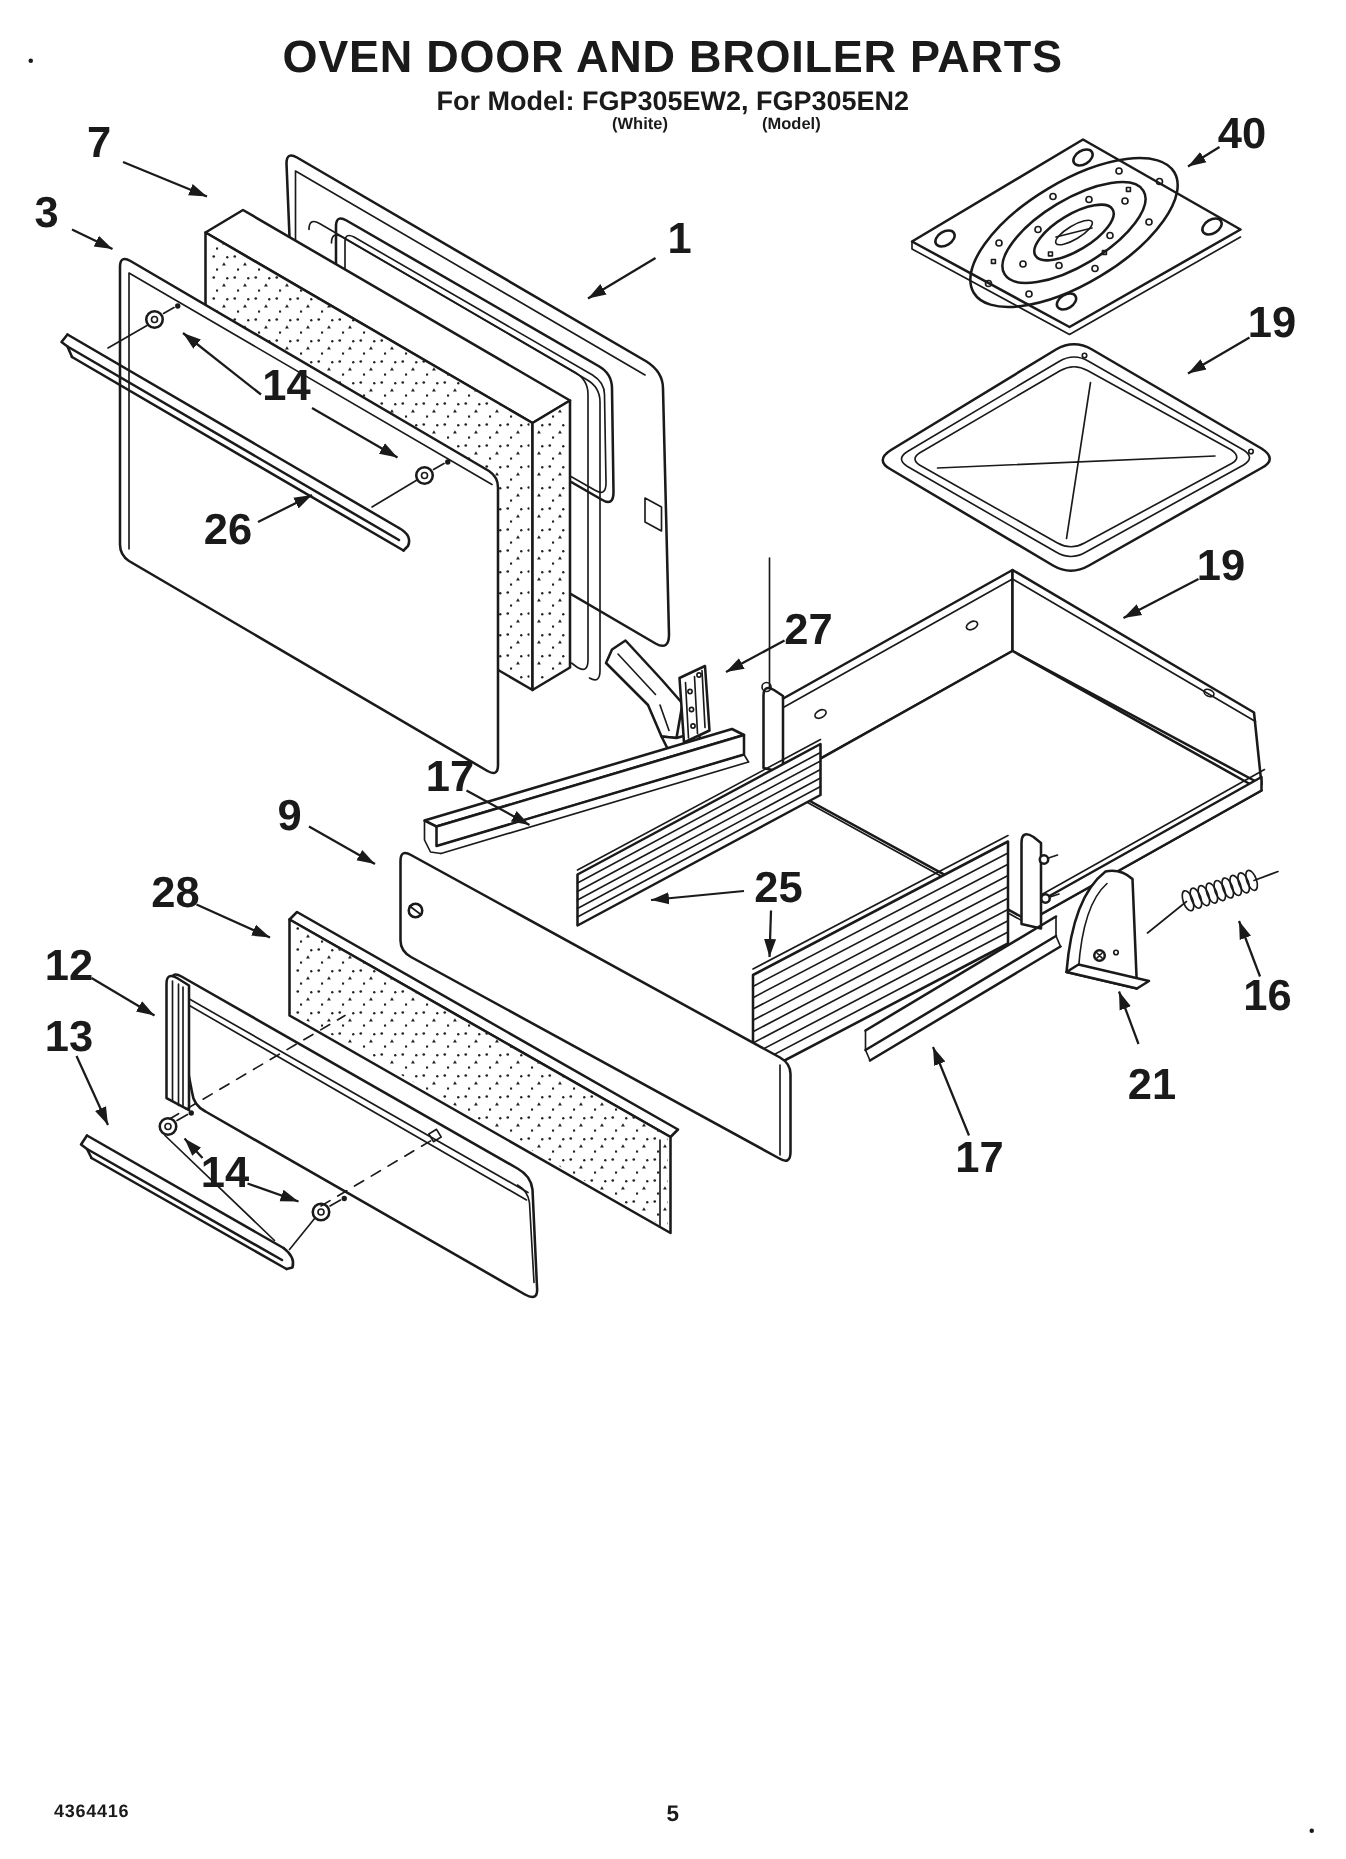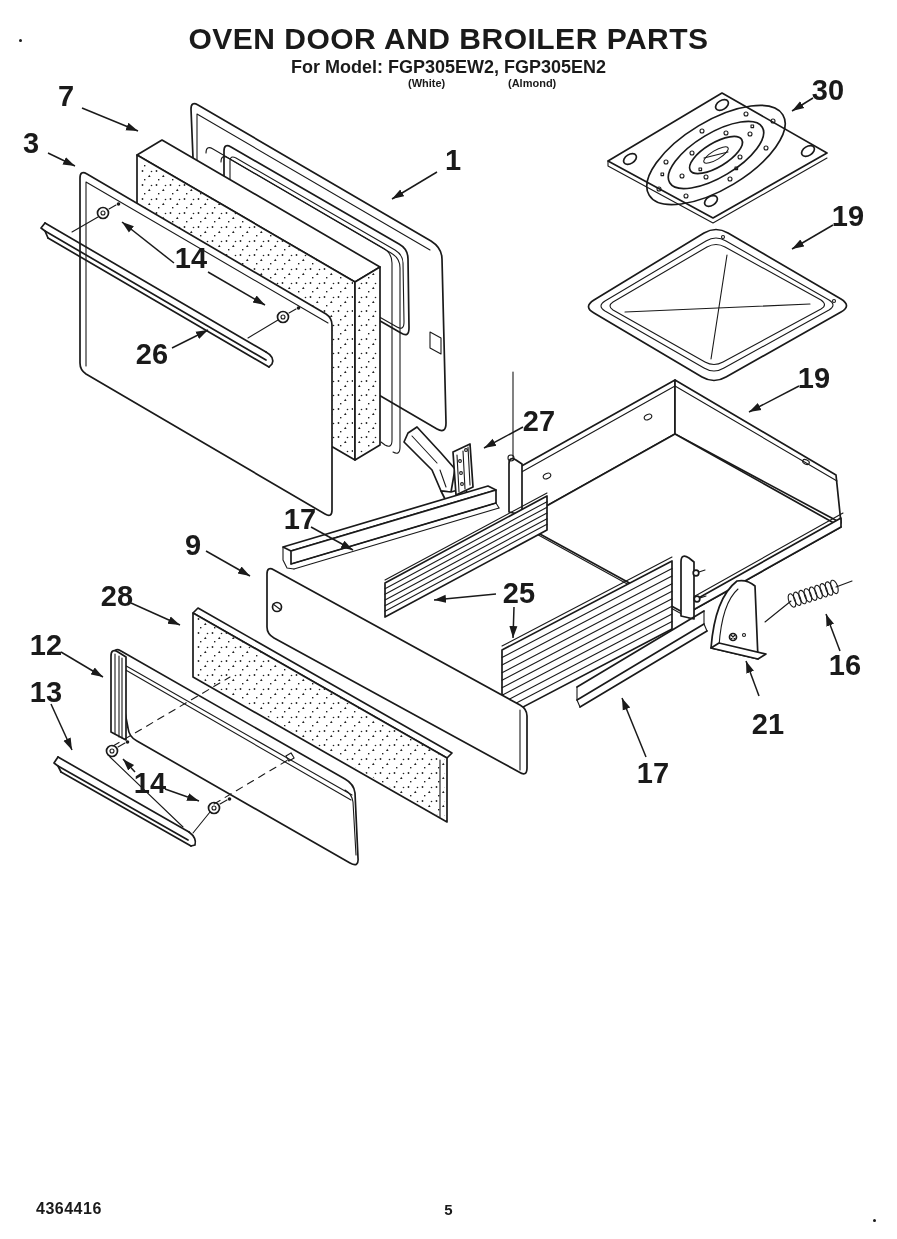--- a/index.html
+++ b/index.html
@@ -5,21 +5,21 @@
   html,body{margin:0;padding:0;background:#ffffff;}
   body{width:897px;height:1239px;position:relative;overflow:hidden;
        font-family:"Liberation Sans", sans-serif;color:#1a1a1a;}
   .stage{position:absolute;left:0;top:0;width:756px;height:1239px;}
   .hdr{position:absolute;left:0;width:897px;text-align:center;font-weight:bold;}
   .title{top:22px;font-size:30px;letter-spacing:.5px;}
   .model{top:57px;font-size:18px;}
   .finish{position:absolute;top:77px;font-size:11px;font-weight:bold;}
   .finish.white{left:408px;}
   .finish.almond{left:508px;}
-  .footer-doc{position:absolute;left:36px;top:1200px;font-size:16px;font-weight:bold;letter-spacing:.5px;}
+  .footer-doc{position:absolute;left:36px;top:1200px;font-size:12px;font-weight:bold;letter-spacing:.5px;}
   .footer-page{position:absolute;left:0;top:1201px;width:897px;text-align:center;font-size:15px;font-weight:bold;}
   .callout{position:absolute;transform:translate(-50%,-50%);font-size:29px;font-weight:bold;line-height:1;white-space:nowrap;}
   svg{position:absolute;left:0;top:0;}
   .ln{fill:none;stroke:#1a1a1a;stroke-width:1.7;stroke-linejoin:round;stroke-linecap:round;}
   .th{stroke-width:1.1;}
   .wf{fill:#ffffff;}
   .sp{fill:url(#spk);}
   .ldr{fill:none;stroke:#1a1a1a;stroke-width:1.5;}
   .dsh{stroke-dasharray:7 6;}
   .mark{position:absolute;width:3px;height:3px;background:#1a1a1a;border-radius:50%;}
@@ -265,29 +265,29 @@
       <path class="ldr" marker-end="url(#ah)" d="M165,789 L199,801"></path>
       <path class="ldr" marker-end="url(#ah)" d="M840,651 L826,614"></path>
       <path class="ldr" marker-end="url(#ah)" d="M759,696 L746,661"></path>
       <path class="ldr" marker-end="url(#ah)" d="M646,757 L622,698"></path>
     </g>
   </svg>
 
   <div class="hdr title">OVEN DOOR AND BROILER PARTS</div>
   <div class="hdr model">For Model: FGP305EW2, FGP305EN2</div>
   <div class="finish white">(White)</div>
-  <div class="finish almond">(Almond)</div>
+  <div class="finish almond">(Model)</div>
 
   <div id="callouts">
       <div class="callout" style="left: 66px; top: 96px;">7</div>
       <div class="callout" style="left: 31px; top: 143px;">3</div>
       <div class="callout" style="left: 453px; top: 160px;">1</div>
       <div class="callout" style="left: 191px; top: 258px;">14</div>
       <div class="callout" style="left: 152px; top: 354px;">26</div>
-      <div class="callout" style="left: 828px; top: 90px;">30</div>
+      <div class="callout" style="left: 828px; top: 90px;">40</div>
       <div class="callout" style="left: 848px; top: 216px;">19</div>
       <div class="callout" style="left: 814px; top: 378px;">19</div>
       <div class="callout" style="left: 539px; top: 421px;">27</div>
       <div class="callout" style="left: 300px; top: 519px;">17</div>
       <div class="callout" style="left: 193px; top: 545px;">9</div>
       <div class="callout" style="left: 117px; top: 596px;">28</div>
       <div class="callout" style="left: 519px; top: 593px; text-align: right;">25</div>
       <div class="callout" style="left: 46px; top: 645px;">12</div>
       <div class="callout" style="left: 46px; top: 692px;">13</div>
       <div class="callout" style="left: 150px; top: 783px;">14</div>

